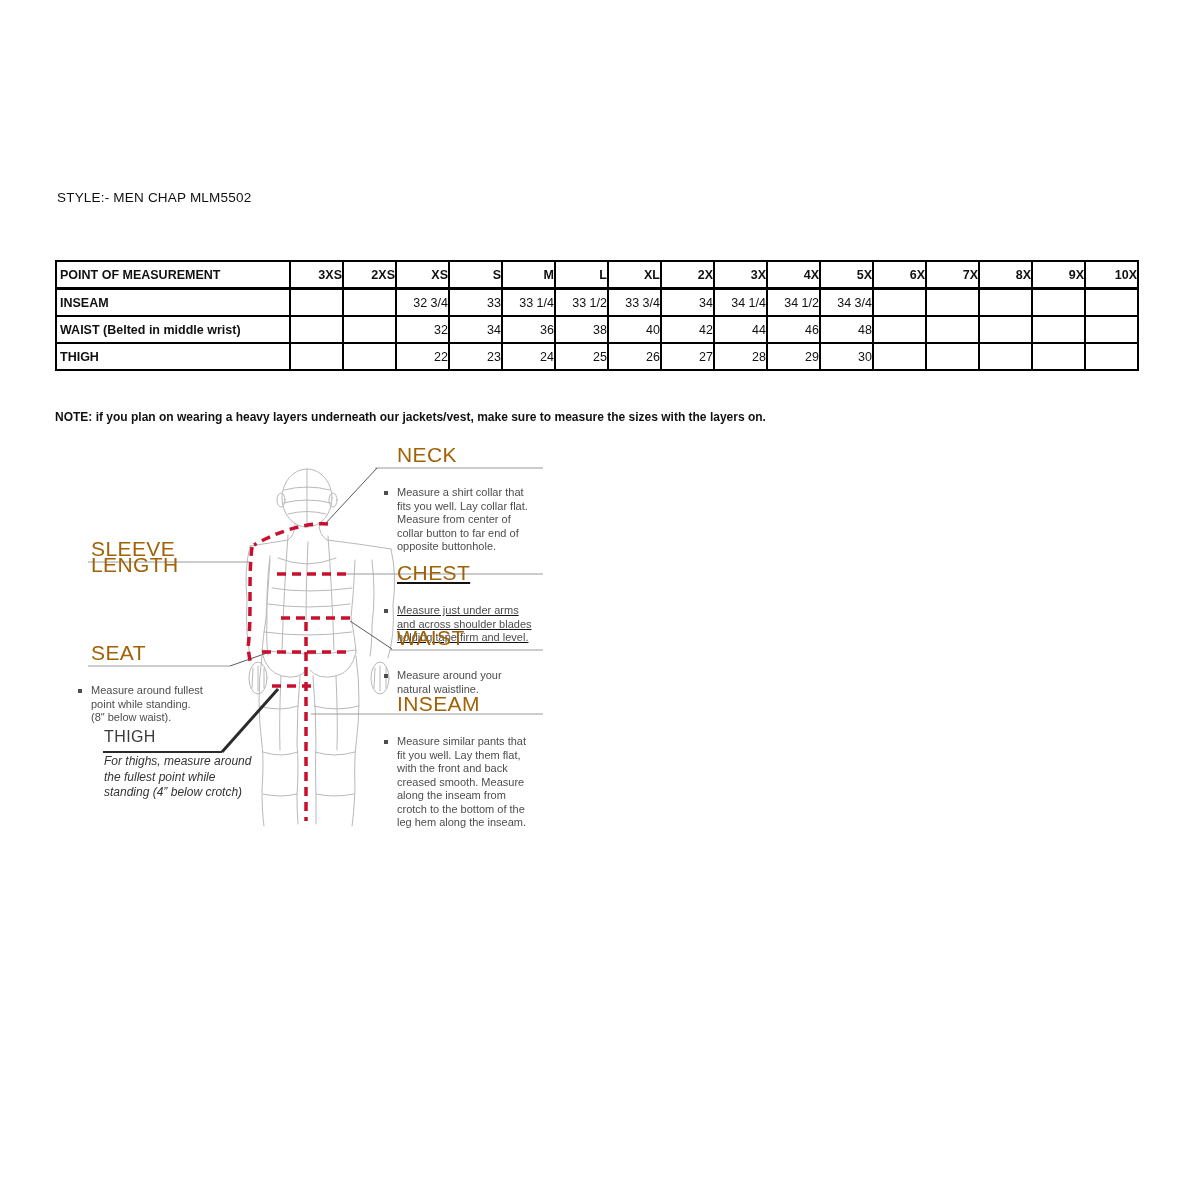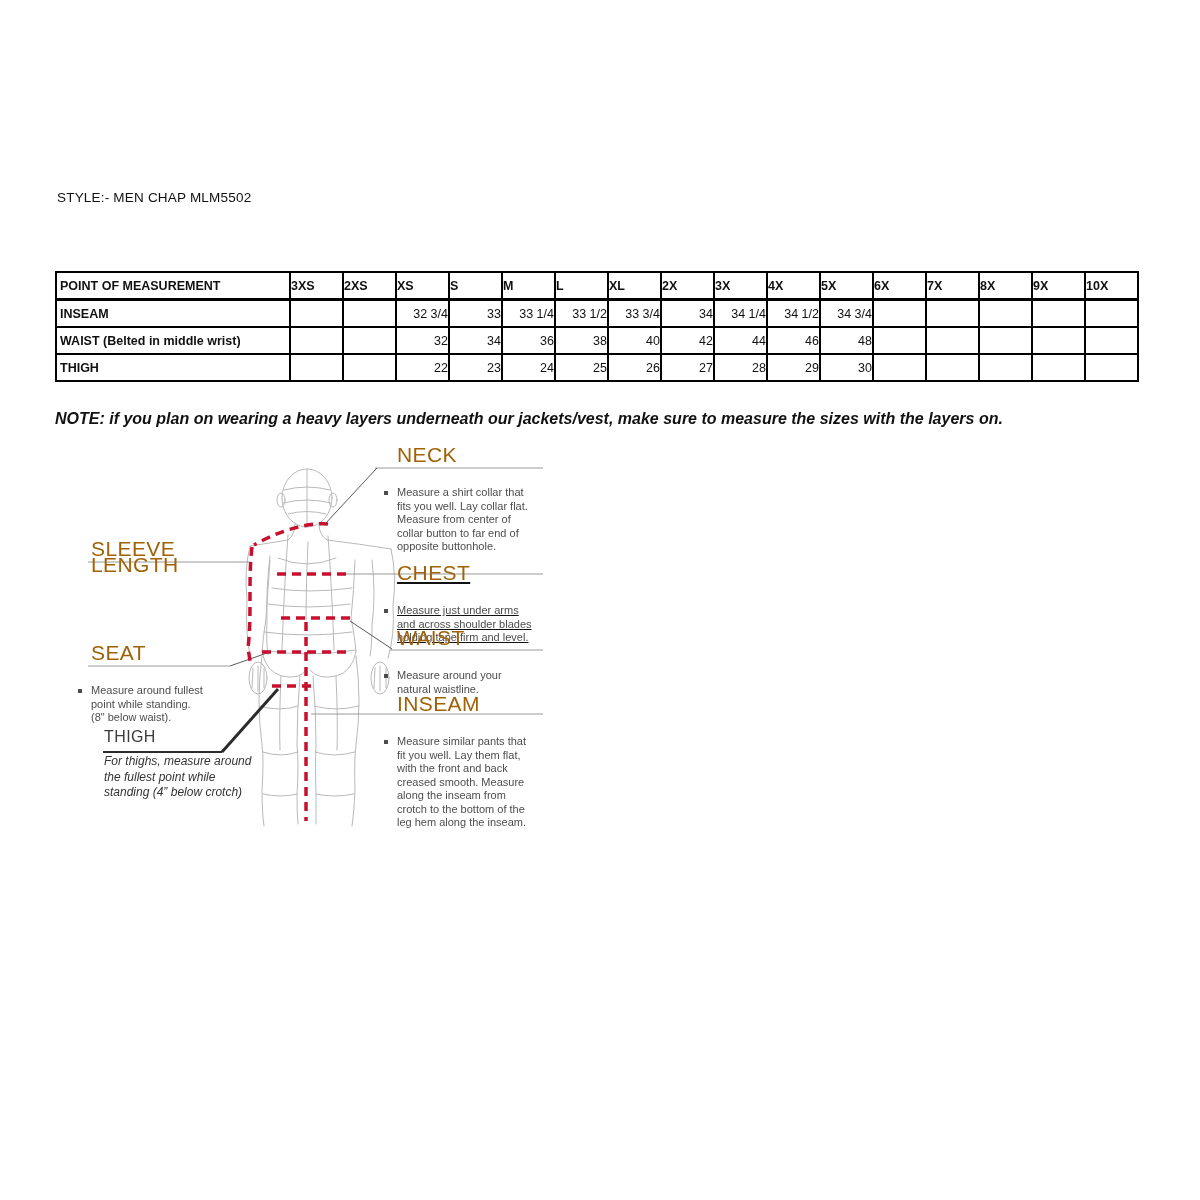--- a/index.html
+++ b/index.html
@@ -1,28 +1,28 @@
 <!DOCTYPE html>
 <html style="--measure: #c8102e; --figure: #b9b9b9; --leader: #9a9a9a;"><head>
 <meta charset="utf-8">
 <style>
   html,body{margin:0;padding:0;background:#fff;}
   .page{position:relative;width:1200px;height:1200px;background:#ffffff;overflow:hidden;
         font-family:"Liberation Sans","DejaVu Sans",sans-serif;color:#111;}
 
   .doc-title{position:absolute;left:57px;top:190px;font-size:13.5px;font-weight:normal;letter-spacing:.2px;}
 
-  table.size{position:absolute;left:55px;top:271px;border-collapse:collapse;table-layout:fixed;}
+  table.size{position:absolute;left:55px;top:260px;border-collapse:collapse;table-layout:fixed;}
   table.size th,table.size td{border:2px solid #000;height:25px;font-size:12.5px;padding:0;overflow:hidden;white-space:nowrap;}
-  table.size thead th{border-bottom:3px solid #000;font-weight:bold;text-align:left;}
+  table.size thead th{border-bottom:3px solid #000;font-weight:bold;text-align:right;}
   table.size thead th.lbl{text-align:left;padding-left:3px;}
   table.size tbody th{font-weight:bold;text-align:left;padding-left:3px;}
   table.size td{text-align:right;padding-left:6px;font-weight:normal;}
 
-  .note-text{position:absolute;left:55px;top:410px;font-size:16px;font-weight:bold;font-style:italic;}
+  .note-text{position:absolute;left:55px;top:410px;font-size:12px;font-weight:bold;}
 
   svg.diagram{position:absolute;left:0;top:0;width:1200px;height:1200px;pointer-events:none;}
   .mesh{fill:none;stroke:var(--figure,#b9b9b9);stroke-width:1;stroke-linecap:round;}
   .dash{fill:none;stroke:var(--measure,#c8102e);stroke-width:3.5;stroke-dasharray:9 6;}
   .lead{stroke:var(--leader,#9a9a9a);stroke-width:1;}
   .lead-dark{stroke:#5a5a5a;stroke-width:1;}
   .lead-black{stroke:#2b2b2b;}
 
   .guide-block{position:absolute;}
   .g-heading{font-size:21px;color:#a16207;letter-spacing:.4px;line-height:16px;margin-left:13px;}

